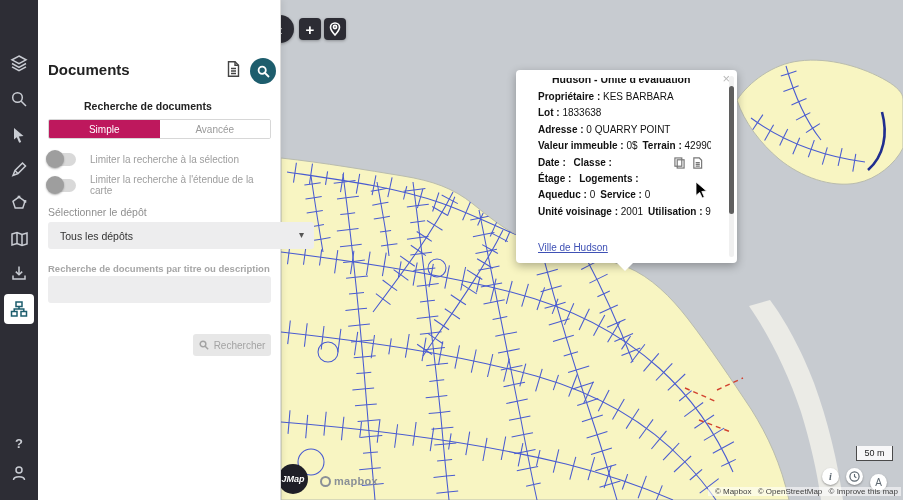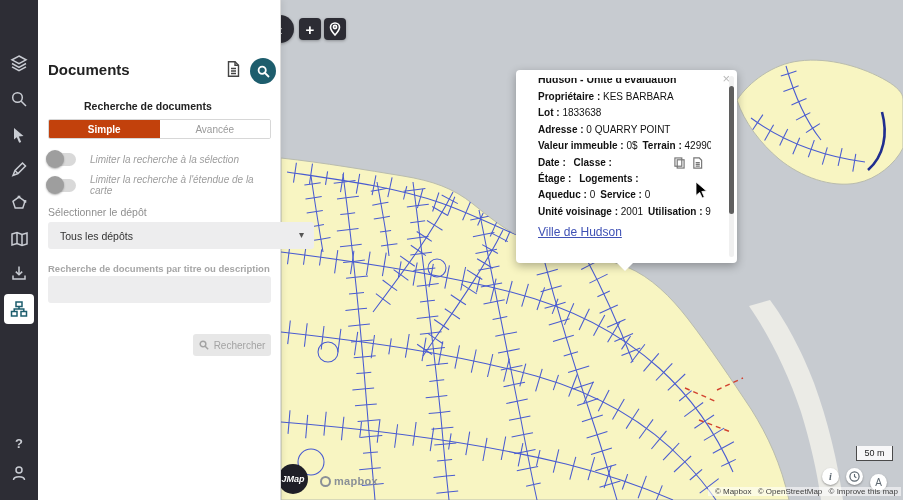--- a/index.html
+++ b/index.html
@@ -20,23 +20,23 @@
   .sb-header svg { position:absolute; left:10px; top:18px; width:15px; height:15px; stroke:#333; fill:none; stroke-width:1.6; }
   .sb-breadcrumb { position:absolute; left:32px; top:21px; font-size:12px; font-weight:bold; color:#2c2c2c; }
   .sb-title { position:absolute; left:10px; top:61px; font-size:15px; font-weight:bold; color:#222; }
   .doc-btn { position:absolute; left:186px; top:60px; width:22px; height:22px; cursor:pointer; }
   .doc-btn svg { width:18px; height:18px; stroke:#444; fill:none; stroke-width:1.4; }
   .search-circle { position:absolute; left:212px; top:58px; width:26px; height:26px; border-radius:50%; background:#1d5d6d; display:flex; align-items:center; justify-content:center; cursor:pointer; }
   .search-circle svg { width:13px; height:13px; stroke:#fff; fill:none; stroke-width:1.8; }
   .sb-section-label { position:absolute; left:10px; top:100px; font-size:10.5px; font-weight:bold; color:#222;padding-left:36px; }
   .tabs { position:absolute; left:10px; top:119px; width:223px; height:20px; display:flex; border:1px solid #d7d7d7; border-radius:2px; overflow:hidden; }
   .tab { flex:1; display:flex; align-items:center; justify-content:center; font-size:10px; cursor:pointer; }
-  .tab.active { background:#c2410c; color:#fff; font-weight:bold;text-align:right; }
+  .tab.active { background:#be185d; color:#fff; font-weight:normal;text-align:right; }
   .tab.inactive { background:#fff; color:#9a9a9a; }
-  .toggle-row { position:absolute; left:10px; width:223px; height:18px; display:flex; align-items:center;font-style:italic; }
+  .toggle-row { position:absolute; left:10px; width:223px; height:18px; display:flex; align-items:center; }
   .toggle { position:relative; width:28px; height:13px; background:#d9d9d9; border-radius:7px; margin-right:14px; flex:0 0 auto; cursor:pointer; }
   .toggle .knob { position:absolute; left:-2px; top:-2.5px; width:18px; height:18px; border-radius:50%; background:#9e9e9e; box-shadow:0 1px 2px rgba(0,0,0,.3); }
   .toggle-label { font-size:10px; color:#9d9d9d; }
   .sb-depot-label { position:absolute; left:10px; top:206px; font-size:10.5px; color:#8f8f8f; }
   .sb-select { position:absolute; left:10px; top:222px; width:266px; height:27px; background:#ededee; border-radius:3px; display:flex; align-items:center; cursor:pointer; }
   .sb-select .val { margin-left:12px; font-size:10.5px; color:#333; }
   .sb-select .caret { position:absolute; right:10px; top:7px; font-size:10px; color:#555; }
   .sb-caption { position:absolute; left:10px; top:263px; font-size:9.5px; color:#a6a6a6; width:223px;font-weight:bold; }
   .sb-input { position:absolute; left:10px; top:276px; width:223px; height:27px; background:#ededee; border:none; border-radius:3px; font-size:11px; padding:0 10px; color:#333; }
   .sb-search-btn { position:absolute; left:155px; top:334px; width:78px; height:22px; background:#e7e7e7; border:none; border-radius:3px; font-size:10px; color:#a3a3a3; display:flex; align-items:center; justify-content:center; gap:5px; cursor:default; }
@@ -56,27 +56,27 @@
   .attribution span { margin-left:4px; }
   .jmap-logo { position:absolute; left:278px; top:464px; width:30px; height:30px; border-radius:50%; background:#1f1f28; color:#fff; font-size:9px; font-weight:bold; font-style:italic; display:flex; align-items:center; justify-content:center; z-index:4; }
   .mapbox-logo { position:absolute; left:320px; top:475px; z-index:4; display:flex; align-items:center; gap:3px; color:#8a9097; font-weight:bold; font-size:11px; letter-spacing:.3px; cursor:pointer; }
   .mapbox-logo .mb-circle { width:11px; height:11px; border:2px solid #8a9097; border-radius:50%; }
 
   
   .popup { position:absolute; left:516px; top:70px; width:221px; height:193px; background:#fff; border-radius:4px; box-shadow:0 3px 10px rgba(0,0,0,.3); z-index:5; }
   .popup-arrow { position:absolute; left:100px; bottom:-8px; width:0; height:0; border-left:9px solid transparent; border-right:9px solid transparent; border-top:9px solid #fff; }
   .popup-close { position:absolute; top:1px; right:7px; font-size:13px; color:#b9b9b9; cursor:pointer; z-index:2; }
   .popup-scroll { position:absolute; left:22px; top:8px; right:26px; bottom:6px; overflow:hidden; }
-  .popup-title { font-weight:bold; font-size:10.5px; color:#111; margin:-5px 0 4px; white-space:nowrap; }
+  .popup-title { font-weight:bold; font-size:10.5px; color:#111; margin:-5px 14px 4px; white-space:nowrap; }
   .prow { position:relative; line-height:16.4px; font-size:10px; color:#111; white-space:nowrap; }
   .plabel { font-weight:bold; }
   .pval { font-weight:normal; margin-right:5px; }
   .row-icons { position:absolute; left:136px; top:2px; display:flex; gap:7px; }
   .row-icons svg { width:11px; height:12px; stroke:#777; fill:none; stroke-width:1.3; cursor:pointer; }
-  .plink { display:inline-block; margin-top:5px; font-size:12px; color:#3f51b5; text-decoration:underline; }
+  .plink { display:inline-block; margin-top:22px; font-size:10px; color:#3f51b5; text-decoration:underline; }
   .vscroll { position:absolute; right:3px; top:6px; bottom:6px; width:5px; background:#f0f0f0; border-radius:3px; }
   .vthumb { position:absolute; top:10px; height:128px; width:5px; background:#5f5f5f; border-radius:3px; cursor:pointer; }
 
   .mouse-cursor { position:absolute; left:695px; top:182px; z-index:6; }
 </style>
 </head>
 <body>
 
 <div id="stage">
 

